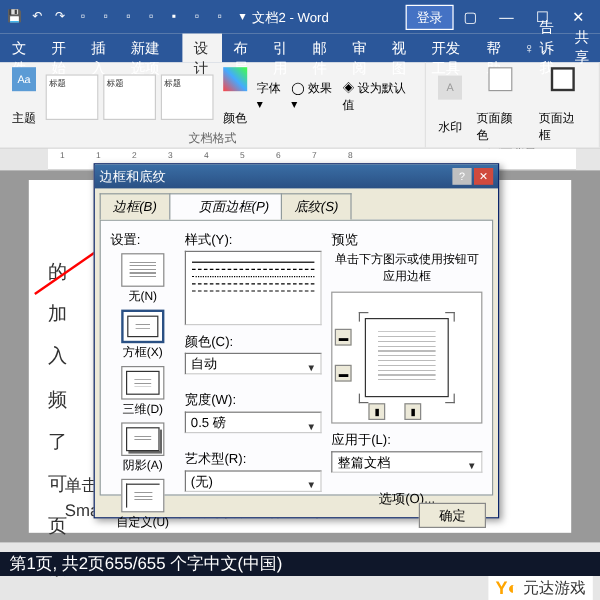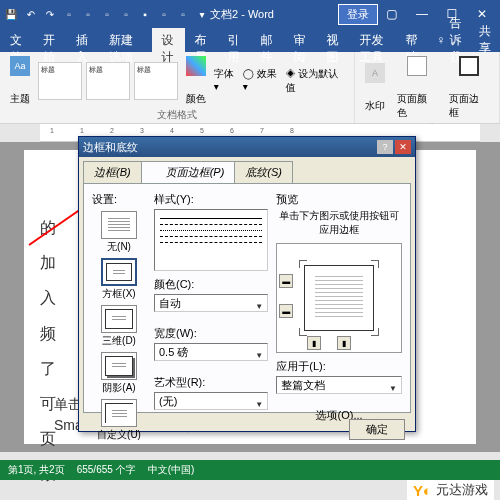--- a/index.html
+++ b/index.html
@@ -74,21 +74,21 @@
 .corner.tl { top: -6px; left: -6px; border-right: none; border-bottom: none; }
 .corner.tr { top: -6px; right: -6px; border-left: none; border-bottom: none; }
 .corner.bl { bottom: -6px; left: -6px; border-right: none; border-top: none; }
 .corner.br { bottom: -6px; right: -6px; border-left: none; border-top: none; }
 .edge-btn { position: absolute; width: 14px; height: 14px; border: 1px solid #888; background: #ece9d8; font-size: 8px; display: flex; align-items: center; justify-content: center; }
 
 .dlg-buttons { display: flex; justify-content: flex-end; gap: 6px; padding: 6px 10px; }
 .dlg-btn { padding: 2px 16px; border: 1px solid #888; background: #ece9d8; font-size: 11px; }
 .options-link { text-align: center; font-size: 11px; margin-top: 4px; }
 
-.statusbar { position: absolute; bottom: 20px; left: 0; right: 0; height: 20px; background: #15803d; color: #fff; font-size: 10px; display: flex; align-items: center; padding: 0 8px; gap: 12px; }
+.statusbar { position: absolute; bottom: 20px; left: 0; right: 0; height: 20px; background: #0f172a; color: #fff; font-size: 14px; display: flex; align-items: center; padding: 0 8px; }
 
 .watermark { position: absolute; right: 6px; bottom: 0; height: 20px; display: flex; align-items: center; font-size: 13px; color: #333; background: #fff; padding: 0 6px; gap: 4px; }
 .watermark .yo { color: #ffa500; font-weight: bold; font-size: 15px; }
 </style>
 </head>
 <body>
 
 <div class="titlebar">
   <div class="qat">
     <span class="qat-icon">💾</span>

